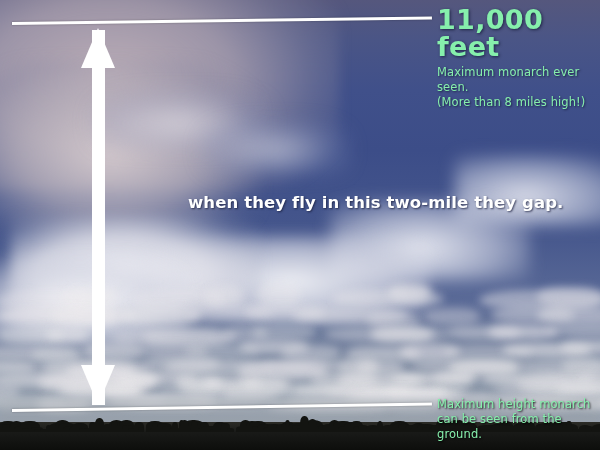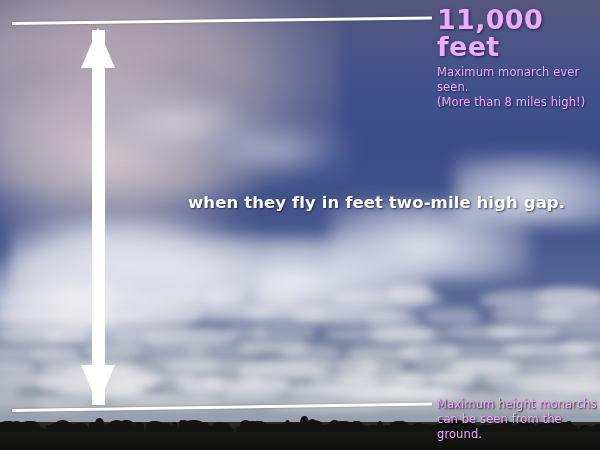--- a/index.html
+++ b/index.html
@@ -120,21 +120,21 @@
     text-shadow:0 0 6px rgba(40,50,90,0.45);
   }
 
   .center-copy{
     position:absolute;left:188px;top:192px;width:400px;
     color:#fff;font-size:16.5px;font-weight:bold;line-height:1.28;
     letter-spacing:0.1px;
     text-shadow:1px 1px 2px rgba(25,30,60,0.75);
   }
 
-  .label-block{position:absolute;color:#f0abfc;}
+  .label-block{position:absolute;color:#86efac;}
   .label-big{
     font-size:27px;font-weight:bold;line-height:1;letter-spacing:0.3px;
     text-shadow:1px 1px 3px rgba(20,25,55,0.8);
   }
   .label-sub{
     font-size:11.5px;line-height:1.32;margin-top:5px;letter-spacing:0.1px;
     text-shadow:1px 1px 2px rgba(20,25,55,0.8);
   }
   .lb-top{left:437px;top:6px;}
   .lb-bot{left:437px;top:392px;}
@@ -394,31 +394,31 @@
 
   <div class="rule rule-top"></div>
   <div class="rule rule-bot"></div>
 
   <div class="arrow-shaft"></div>
   <div class="arrow-head arrow-head-up"></div>
   <div class="arrow-head arrow-head-down"></div>
 
 
   <div class="center-copy">
-    <div>when they fly in feet two-mile high gap.</div>
+    <div>when they fly in this two-mile they gap.</div>
   </div>
 
   <div class="label-block lb-top">
     <div class="label-big">11,000 feet</div>
     <div class="label-sub">
       <div>Maximum monarch ever seen.</div>
       <div>(More than 8 miles high!)</div>
     </div>
   </div>
 
   <div class="label-block lb-bot">
     <div class="label-sub">
-      <div>Maximum height monarchs</div>
+      <div>Maximum height monarch</div>
       <div>can be seen from the ground.</div>
     </div>
   </div>
 
 </div>
 
 </body></html>

